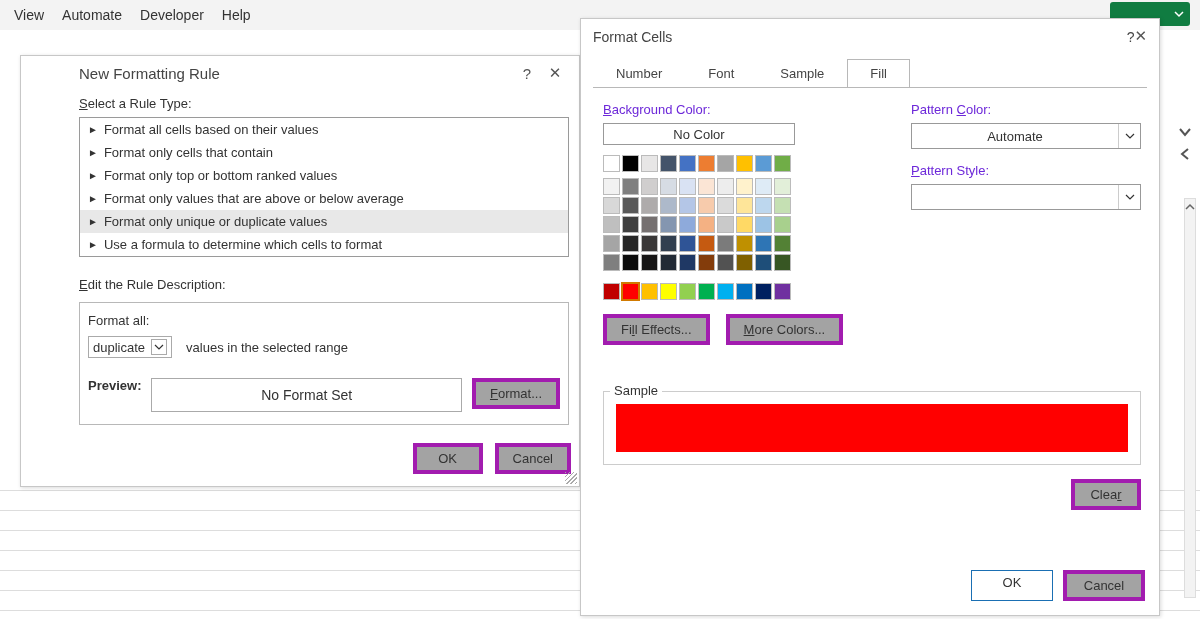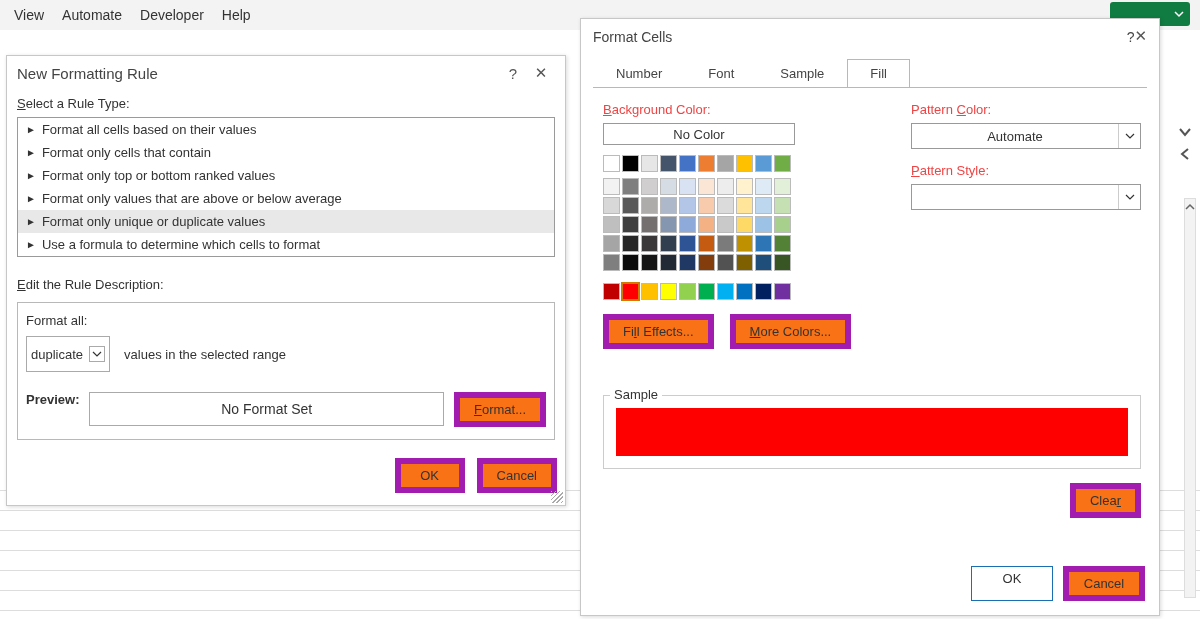--- a/index.html
+++ b/index.html
@@ -11,58 +11,58 @@
     
     
     .sheet-bg { position: absolute; top: 30px; left: 0; right: 0; bottom: 0; background: #fff; }
     .sheet-grid { position: absolute; top: 460px; left: 0; right: 0; bottom: 0; background-image: linear-gradient(to bottom, #ddd 1px, transparent 1px); background-size: 100% 20px; }
     .ribbon-dropdown { position:absolute; top:2px; right:10px; width:80px; height:24px; background:#107c41; border-radius:3px; display:flex; align-items:center; justify-content:flex-end; padding-right:6px; }
     .ribbon-dropdown svg { width:10px; height:10px; }
     .side-chevrons { position:absolute; right:8px; top:125px; display:flex; flex-direction:column; gap:8px; }
     .side-chevrons svg { width:14px; height:14px; stroke:#555; fill:none; stroke-width:2; }
     
     
-    .dlg-rule { position:absolute; left:6px; top:55px; width:560px; background:#fff; border:1px solid #c7c7c7; box-shadow:1px 1px 4px rgba(0,0,0,0.15); }
+    .dlg-rule { position:absolute; left:20px; top:55px; width:560px; background:#fff; border:1px solid #c7c7c7; box-shadow:1px 1px 4px rgba(0,0,0,0.15);padding-left:48px; }
     .dlg-title { display:flex; align-items:center; padding:8px 10px 10px 10px; font-size:15px; color:#444; }
     .dlg-title .spacer { flex:1; }
     .dlg-title .tbtn { width:28px; text-align:center; color:#555; font-size:15px; }
     .close-x { font-size:15px; color:#555; }
     .dlg-body { padding: 0 10px 8px 10px; }
     .label-line { font-size:13px; padding:4px 0 6px 0; }
     .underline-acc { text-decoration: underline; }
     .rule-list { border:1px solid #9a9a9a; }
     .rule-item { padding:4px 8px; display:flex; align-items:center; gap:6px; font-size:13px; }
     .rule-item.selected { background:#e8e8e8; }
     .arrow-glyph { font-size:10px; color:#333; }
     .edit-desc { margin-top:16px; }
     .rule-edit-box { border:1px solid #b8b8b8; margin-top:4px; padding:10px 8px 12px 8px; }
     .rule-edit-box .bold { font-weight:normal; margin-bottom:8px; }
     .format-row { display:flex; align-items:center; gap:14px; }
-    .select-small { border:1px solid #aaa; padding:2px 4px; display:flex; align-items:center; gap:4px; height:36px; }
+    .select-small { border:1px solid #aaa; padding:2px 4px; display:flex; align-items:center; gap:4px; height:22px; }
     .select-small .chev { border:1px solid #aaa; width:16px; height:16px; display:flex; align-items:center; justify-content:center; margin-left:2px; }
     .preview-row { display:flex; align-items:flex-start; gap:10px; margin-top:20px; }
     .preview-box { border:1px solid #aaa; flex:1; height:34px; display:flex; align-items:center; justify-content:center; font-size:14px; }
-    .btn { border:6px solid #a21caf; background:#f97316; padding:4px 14px; font-size:13px; min-width:70px; text-align:center; }
+    .btn { border:4px solid #a21caf; background:#a3a3a3; padding:4px 14px; font-size:13px; min-width:70px; text-align:center; }
     .btn.wide { min-width:74px; }
     .dlg-footer { display:flex; justify-content:flex-end; gap:12px; padding:10px 8px 12px 8px; }
     .resize-grip { position:absolute; right:2px; bottom:2px; width:12px; height:12px; background: repeating-linear-gradient(135deg, #aaa 0 1px, transparent 1px 3px); }
     
     
     .dlg-fmt { position:absolute; left:580px; top:18px; width:580px; height:598px; background:#fff; border:1px solid #c7c7c7; box-shadow:1px 1px 4px rgba(0,0,0,0.15); display:flex; flex-direction:column; }
     .fmt-title { display:flex; align-items:flex-end; padding:8px 12px; font-size:14px; color:#444; }
     .fmt-title .spacer { flex:1; }
     .tabs { display:flex; border-bottom:none; margin:6px 12px 0 12px; }
     .tab { padding:6px 22px; border:1px solid transparent; font-size:13px; color:#444; }
     .tab.active { border:1px solid #b8b8b8; border-bottom:1px solid #fff; background:#fff; }
     .tab-hr { height:1px; background:#b8b8b8; margin:0 12px; margin-top:-1px; }
     .fmt-body { padding:14px 18px 8px 22px; flex:1; display:flex; flex-direction:column; }
     .two-col { display:flex; gap:40px; }
     .col-left { flex:1; }
     .col-right { width:230px; }
-    .field-label { font-size:13px; margin-bottom:6px; color:#ef4444; }
+    .field-label { font-size:13px; margin-bottom:6px; color:#6d28d9; }
     .no-color-btn { border:1px solid #999; width:192px; height:22px; display:flex; align-items:center; justify-content:center; font-size:13px; margin-bottom:10px; }
     .swatch-row { display:flex; gap:2px; margin-bottom:2px; }
     .swatch { width:17px; height:17px; border:1px solid #bbb; }
     .swatch.selected { outline:2px solid #d17a00; outline-offset:-1px; border:1px solid #333; }
     .swatch-big-gap { height:10px; }
     .color-actions { display:flex; gap:16px; margin-top:14px; }
     .combo { border:1px solid #999; height:26px; display:flex; align-items:center; }
     .combo .combo-text { flex:1; text-align:center; font-size:13px; padding:0 8px; }
     .combo .combo-arrow { width:22px; height:100%; border-left:1px solid #ccc; display:flex; align-items:center; justify-content:center; }
     .sample-group { margin-top:40px; }

